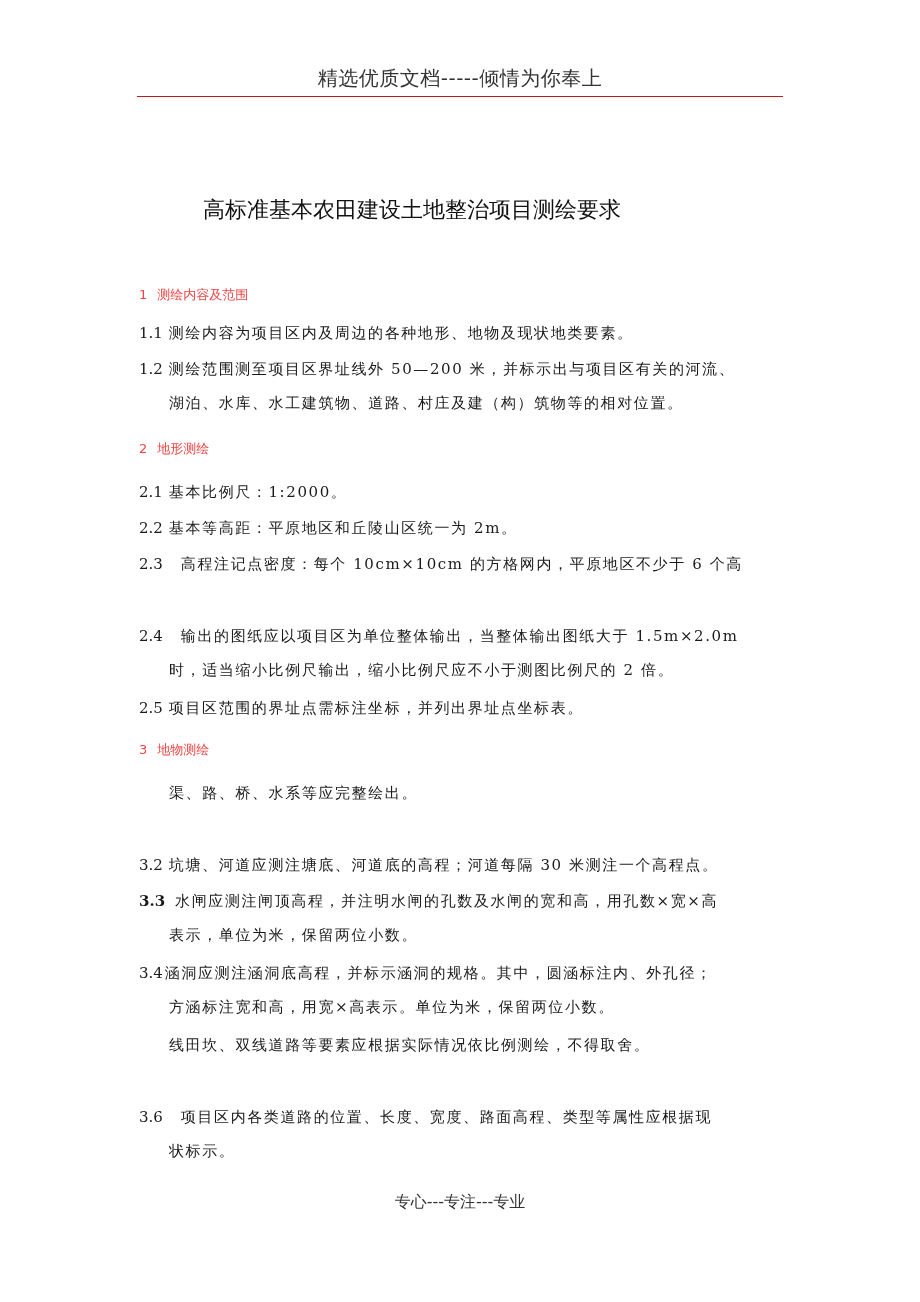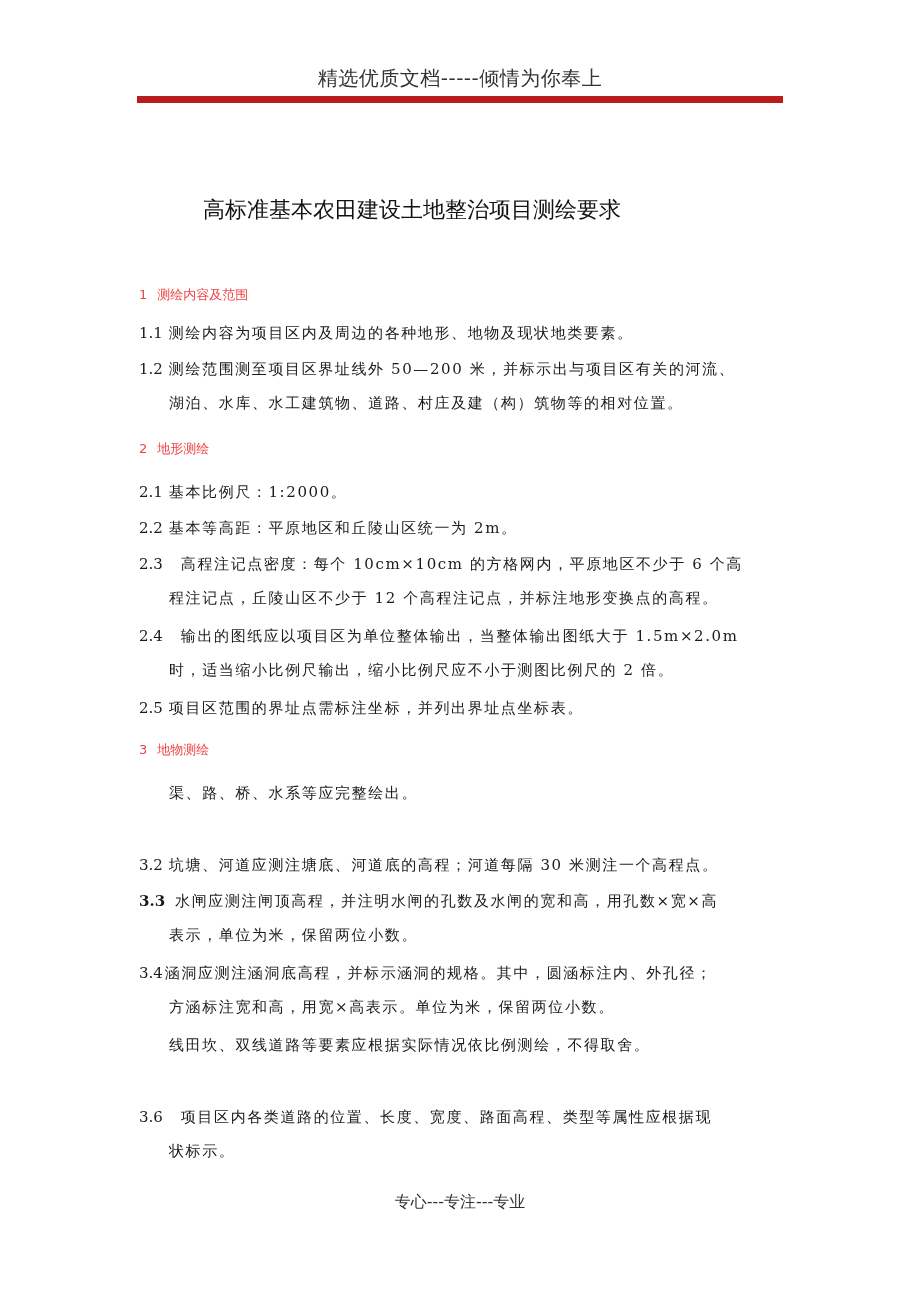--- a/index.html
+++ b/index.html
@@ -14,21 +14,21 @@
       overflow: hidden;
       color: #111;
       font-family: "DejaVu Serif", "Liberation Serif", serif;
     }
     .page-header {
       position: absolute;
       left: 137px;
       top: 62px;
       width: 646px;
       height: 34px;
-      border-bottom: 7px solid #b91c1c;
+      border-bottom: 1px solid #b91c1c;
       text-align: center;
     }
     .page-header span {
       font-family: "DejaVu Sans", "Liberation Sans", sans-serif;
       font-size: 20px;
       color: #333;
       letter-spacing: 0.5px;
       line-height: 32px;
     }
     .doc-title {
@@ -102,21 +102,20 @@
   <span class="num">2</span><span>地形测绘</span>
 </div>
 <div class="para" style="top:475px;">
   <span class="line"><span class="pnum">2.1</span><span>基本比例尺：1:2000。</span></span>
 </div>
 <div class="para" style="top:511px;">
   <span class="line"><span class="pnum">2.2</span><span>基本等高距：平原地区和丘陵山区统一为 2m。</span></span>
 </div>
 <div class="para" style="top:547px;">
   <span class="line"><span class="pnum wide">2.3</span><span>高程注记点密度：每个 10cm×10cm 的方格网内，平原地区不少于 6 个高</span></span>
-  <span class="line indent">程注记点，丘陵山区不少于 12 个高程注记点，并标注地形变换点的高程。</span>
 </div>
 <div class="para" style="top:619px;">
   <span class="line"><span class="pnum wide">2.4</span><span>输出的图纸应以项目区为单位整体输出，当整体输出图纸大于 1.5m×2.0m</span></span>
   <span class="line indent">时，适当缩小比例尺输出，缩小比例尺应不小于测图比例尺的 2 倍。</span>
 </div>
 <div class="para" style="top:691px;">
   <span class="line"><span class="pnum">2.5</span><span>项目区范围的界址点需标注坐标，并列出界址点坐标表。</span></span>
 </div>
 
 <div class="heading" style="top:736px;">

